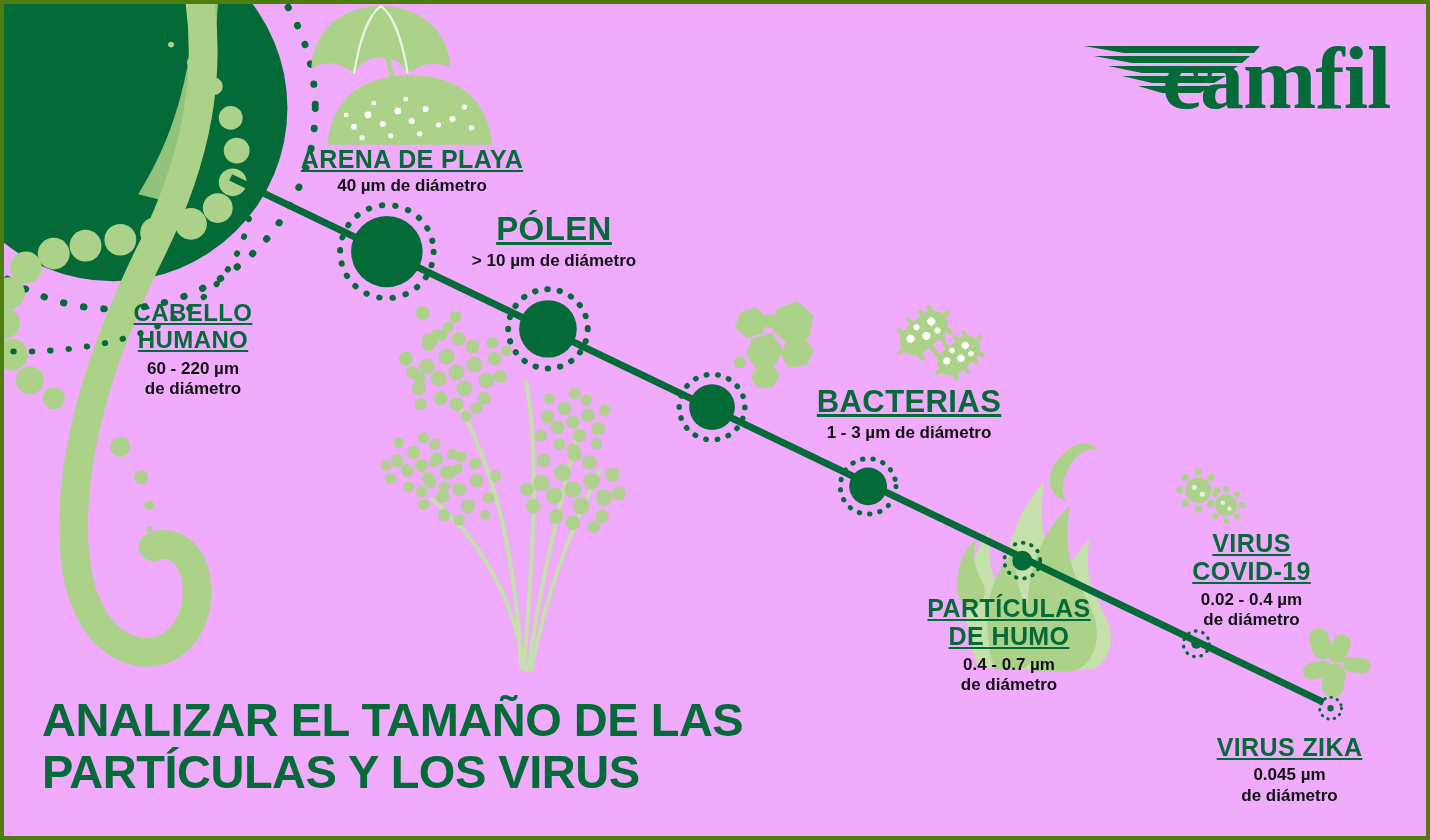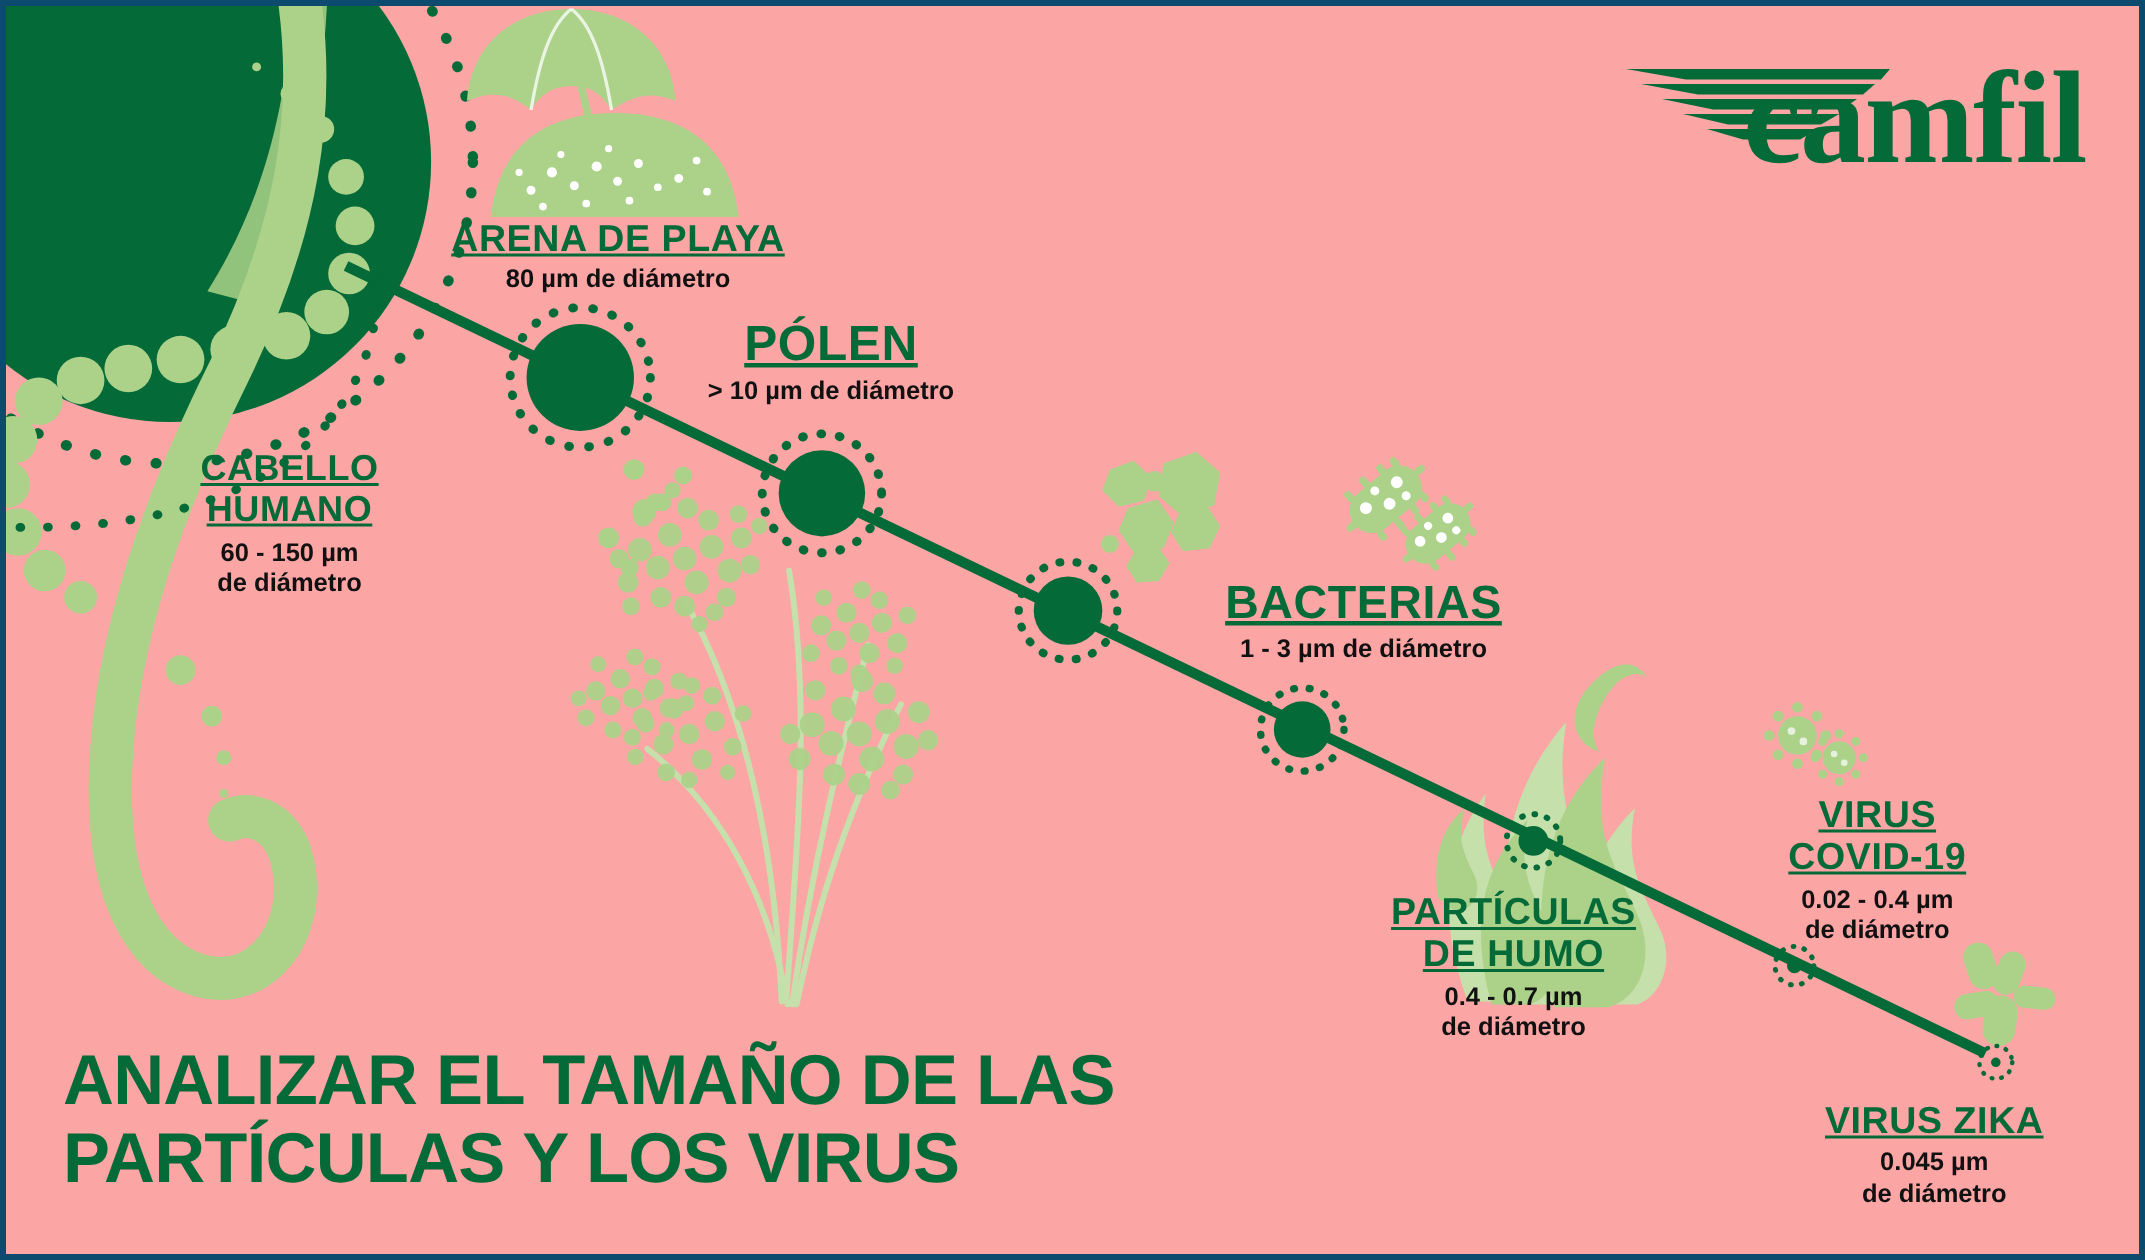--- a/index.html
+++ b/index.html
@@ -4,24 +4,24 @@
 <style>
   html,body{margin:0;padding:0;background:#fff;}
   body{
     font-family:"Liberation Sans", sans-serif;
     -webkit-font-smoothing:antialiased;
   }
   #stage{
     position:relative;
     width:1430px;
     height:840px;
-    background:#fca5a5;
+    background:#f0abfc;
     overflow:hidden;
     box-sizing:border-box;
-    border:4px solid #0c4a6e;
+    border:4px solid #4d7c0f;
   }
   #art{position:absolute;inset:0;width:100%;height:100%;display:block;}
 
   
   .lbl{position:absolute;text-align:center;line-height:1.05;}
   .lbl .ttl{
     color:#046A38;
     font-weight:bold;
     letter-spacing:.4px;
     white-space:pre-line;
@@ -471,27 +471,27 @@
         <path d="M40 46 L144 46 L132 53 L70 53 Z"></path>
         <path d="M56 56 L130 56 L118 63 L80 63 Z"></path>
         <path d="M40 23 L70 63 L48 63 Z" opacity=".0"></path>
       </g>
       <text x="80" y="78" font-family="'Liberation Serif', serif" font-size="88" font-weight="bold" fill="#046A38" letter-spacing="-1">camfil</text>
     </svg>
   </div>
 
   <div class="lbl" id="l-arena">
     <div class="ttl">ARENA DE PLAYA</div>
-    <div class="sub">80 µm de diámetro</div>
+    <div class="sub">40 µm de diámetro</div>
   </div>
 
   <div class="lbl" id="l-cabello">
     <div class="ttl">CABELLO
 HUMANO</div>
-    <div class="sub">60 - 150 µm
+    <div class="sub">60 - 220 µm
 de diámetro</div>
   </div>
 
   <div class="lbl" id="l-polen">
     <div class="ttl">PÓLEN</div>
     <div class="sub">&gt; 10 µm de diámetro</div>
   </div>
 
 
   <div class="lbl" id="l-bacterias">

